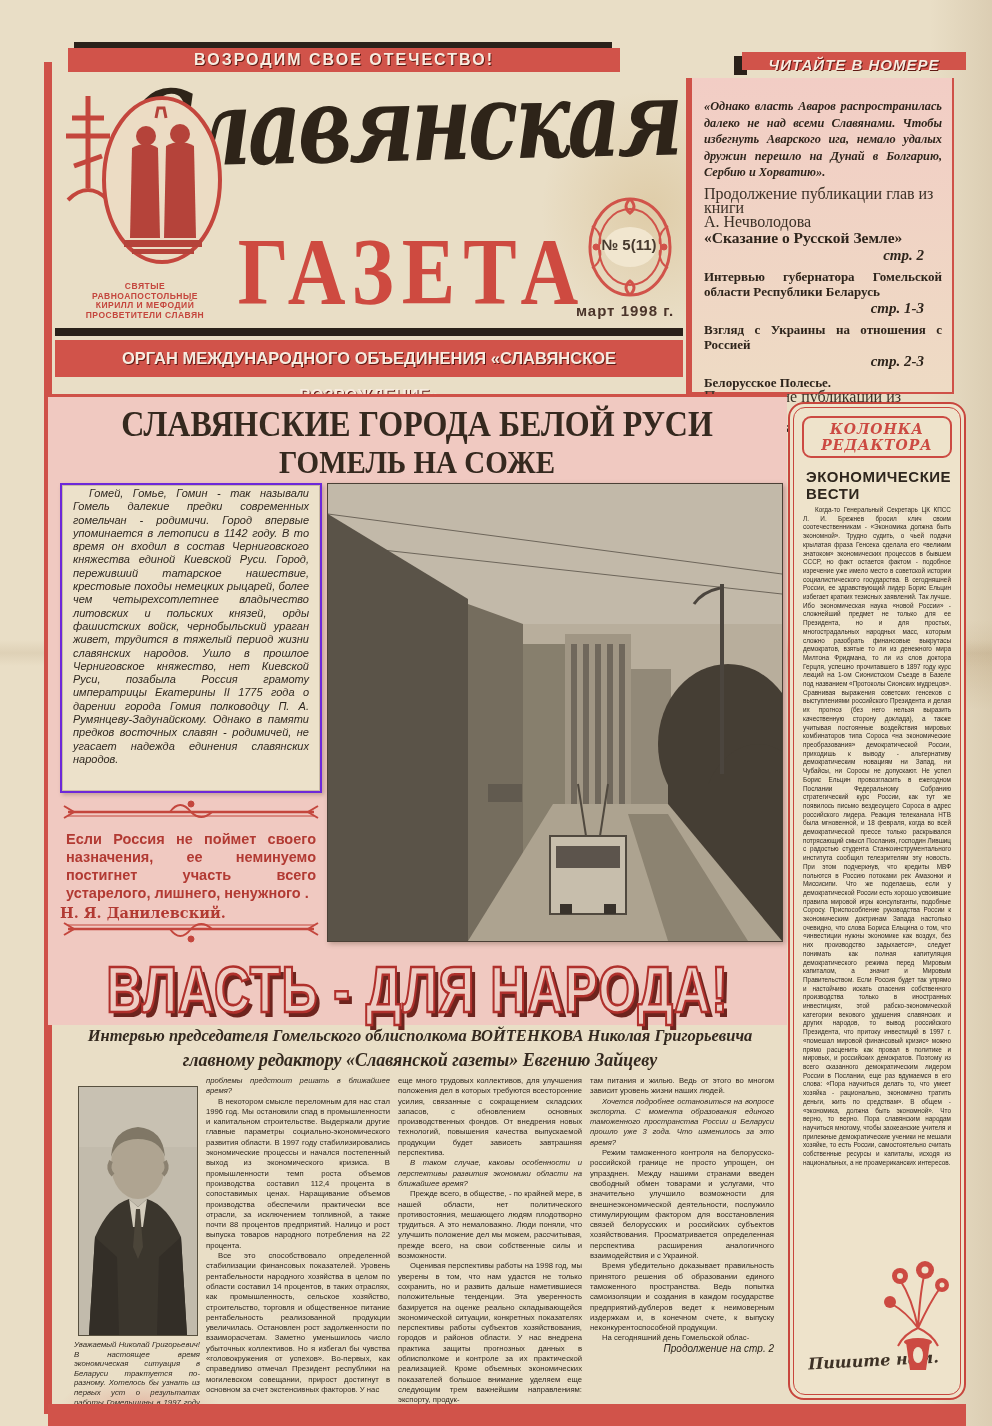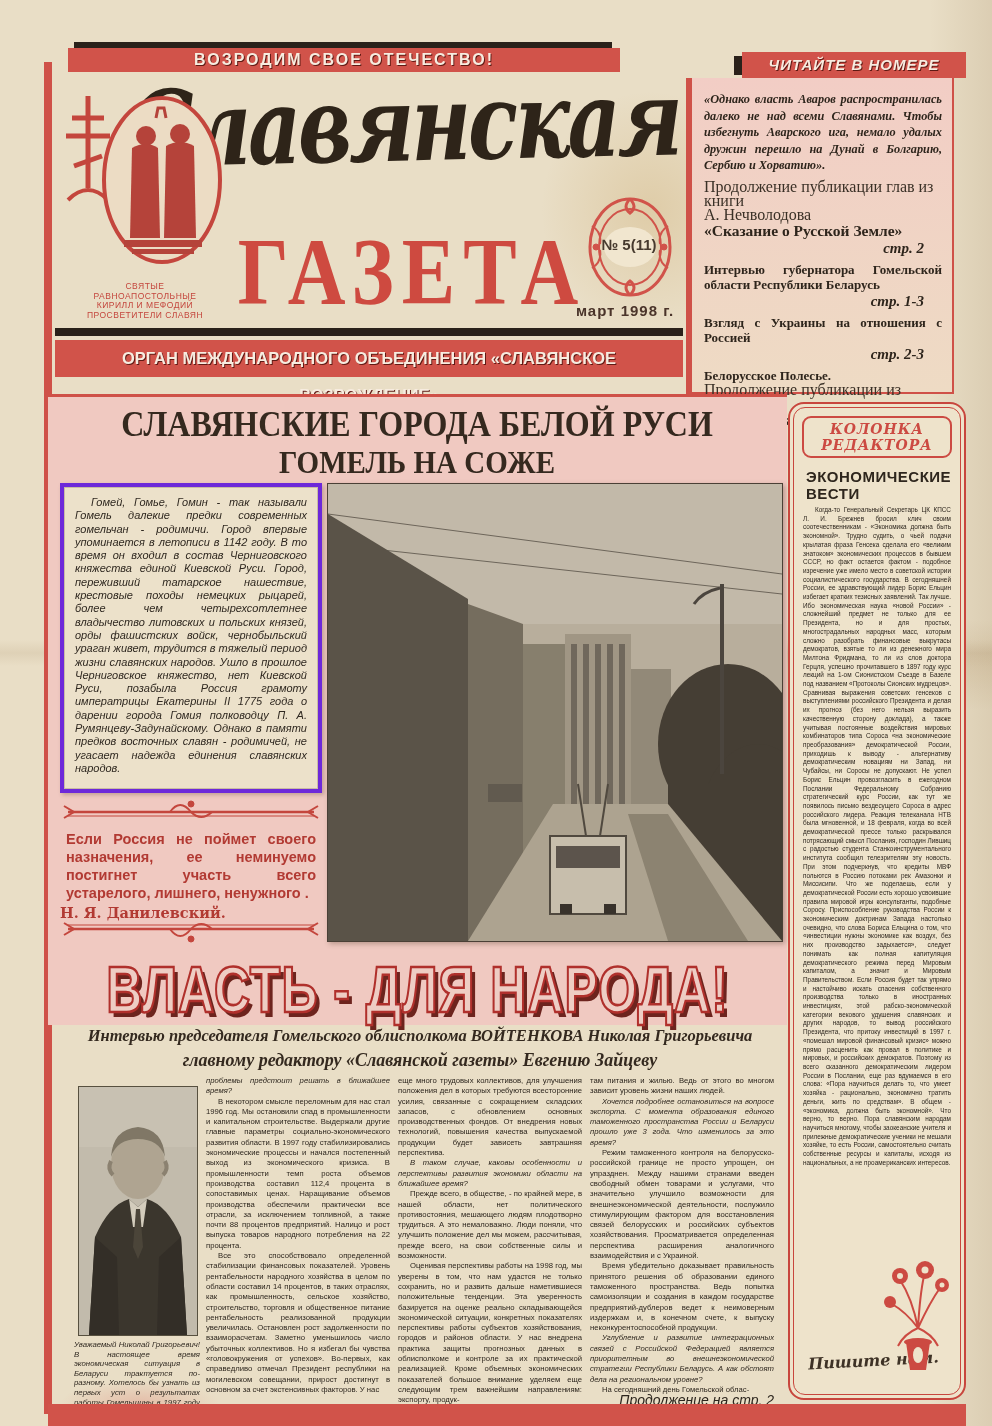--- a/index.html
+++ b/index.html
@@ -19,64 +19,64 @@
           background:linear-gradient(90deg,rgba(120,85,40,0),rgba(120,85,40,.12));}
 
   .left-strip{left:44px;top:62px;width:8px;height:1352px;background:#cf5148;}
 
   
   .slogan-shadow{left:74px;top:42px;width:538px;height:15px;background:#2a211a;}
   .slogan{left:68px;top:48px;width:552px;height:24px;background:#d1534a;
           color:#f7ece0;font-weight:bold;font-size:16px;letter-spacing:2px;
           text-align:center;line-height:24px;text-shadow:1px 1px 0 #5f1a14;}
   .read-sq{left:734px;top:56px;width:13px;height:19px;background:#2a211a;}
-  .read-banner{left:742px;top:52px;width:224px;height:26px;background:#d1534a;
+  .read-banner{left:742px;top:52px;width:224px;height:18px;background:#d1534a;
           color:#f7ece0;font-weight:bold;font-style:italic;font-size:15px;text-align:center;
           line-height:26px;letter-spacing:1px;text-shadow:1px 1px 0 #5f1a14;}
 
   
   .t-script{left:128px;top:74px;width:500px;text-align:center;
             font-family:"DejaVu Serif",serif;font-weight:bold;font-style:italic;
             font-size:82px;line-height:78px;color:#2e2419;letter-spacing:-3px;
             transform:scaleY(1.28) rotate(-1deg);transform-origin:center top;}
   .t-caps{left:212px;top:218px;width:400px;text-align:center;
           font-family:"Liberation Serif",serif;font-weight:bold;font-size:80px;color:#ce4a40;
           letter-spacing:8px;transform:scaleY(1.2);transform-origin:center top;}
   .emblem{left:60px;top:88px;}
   .emblem-cap{left:70px;top:282px;width:150px;text-align:center;color:#c4463d;
-          font-weight:normal;font-size:8.5px;line-height:9.5px;letter-spacing:.5px;}
+          font-weight:bold;font-size:8.5px;line-height:9.5px;letter-spacing:.5px;}
   .issue-orn{left:584px;top:194px;}
   .issue-no{left:592px;top:236px;width:74px;text-align:center;color:#473a2e;
           font-weight:bold;font-size:15px;font-family:Liberation Sans, sans-serif;}
   .issue-date{left:570px;top:302px;width:110px;text-align:center;color:#4a342a;
           font-weight:bold;font-size:15px;letter-spacing:1px;}
   .black-rule{left:55px;top:328px;width:628px;height:8px;background:#2a211a;}
   .organ-bar{left:55px;top:340px;width:628px;height:37px;background:#d1534a;
           color:#f7ece0;font-weight:bold;font-size:16.5px;text-align:center;line-height:37px;
           text-shadow:1px 1px 0 #5f1a14;}
 
   
   .toc{left:686px;top:78px;width:268px;height:316px;background:linear-gradient(#f2cdc5,#eedbc4);
        border-left:6px solid #cf5148;border-right:2px solid #cf5148;border-bottom:2px solid #cf5148;
-       box-sizing:border-box;padding:13px 10px 0 12px;font-family:"Liberation Serif",serif;}
+       box-sizing:border-box;padding:20px 10px 0 12px;font-family:"Liberation Serif",serif;}
   .toc-quote{font-weight:bold;font-style:italic;font-size:12.3px;line-height:16.5px;color:#2e251c;text-align:justify;}
   .toc-lead{font-size:16px;line-height:14px;color:#3a3026;margin-top:6px;}
   .toc-title-lg{font-weight:bold;font-size:15.5px;line-height:17px;color:#2e251c;}
   .toc-title{font-weight:bold;font-size:13px;line-height:15px;color:#2e251c;text-align:justify;margin-top:5px;}
   .toc-page{font-weight:bold;font-style:italic;font-size:15px;color:#2e251c;text-align:right;padding-right:18px;line-height:18px;}
 
   
   .mid-panel{left:48px;top:394px;width:739px;height:628px;background:#f0c9c1;border-top:3px solid #cf5148;}
   .headline1{left:55px;top:404px;width:724px;text-align:center;font-family:"Liberation Serif",serif;
        font-weight:bold;font-size:32px;color:#35291f;transform:scaleY(1.12);transform-origin:center top;}
   .headline2{left:55px;top:444px;width:724px;text-align:center;font-family:"Liberation Serif",serif;
        font-weight:bold;font-size:29px;color:#35291f;transform:scaleY(1.12);transform-origin:center top;}
-  .lead-box{left:60px;top:483px;width:262px;height:310px;background:#ece1ca;border:4px solid #6d28d9;
+  .lead-box{left:60px;top:483px;width:262px;height:310px;background:#ece1ca;border:2px solid #6d28d9;
        box-shadow:inset 0 0 0 1px #c9bba4, 2px 2px 4px rgba(60,40,20,.25);box-sizing:border-box;
-       padding:9px 11px;}
+       padding:2px 11px;}
   .lead-body{font-style:italic;font-size:11px;line-height:13.3px;text-align:justify;color:#2f2820;text-indent:16px;margin:0;}
   .quote-box{left:60px;top:796px;width:262px;height:164px;}
   .quote-text{margin:4px 6px 0 6px;font-family:Liberation Sans, sans-serif;font-weight:bold;
        font-size:14.5px;line-height:18px;color:#b23a33;text-align:justify;}
   .quote-author{margin:2px 20px 0 0;font-family:"DejaVu Serif",serif;font-weight:bold;
        font-size:14.5px;color:#b23a33;}
   .photo{left:327px;top:483px;width:456px;height:459px;border:1px solid #4a4036;box-sizing:border-box;
        box-shadow:2px 2px 5px rgba(60,40,20,.3);}
 
   
@@ -91,21 +91,21 @@
   
   .portrait{left:78px;top:1086px;width:120px;height:250px;border:1px solid #57503f;box-sizing:border-box;}
   .photo-cap{left:74px;top:1340px;width:126px;height:66px;font-style:italic;font-size:7.8px;
        line-height:9.6px;text-align:justify;color:#2f2820;overflow:hidden;}
   .icol{top:1076px;width:184px;height:330px;font-size:7.7px;line-height:10.3px;
        text-align:justify;color:#2c251d;overflow:hidden;}
   .icol p{margin:0;}
   .icol .ind{text-indent:12px;}
   .icol .q{font-style:italic;}
   .c1{left:206px;} .c2{left:398px;} .c3{left:590px;}
-  .cont-note{font-style:italic;font-size:14px;text-align:right;color:#2c251d;margin-top:3px;}
+  .cont-note{font-style:italic;font-size:10px;text-align:right;color:#2c251d;margin-top:3px;}
 
   
   .edit-outer{left:788px;top:402px;width:178px;height:998px;border:2px solid #c8463d;border-radius:16px;
        background:#eee3cb;box-sizing:border-box;padding:3px;}
   .edit-inner{width:100%;height:100%;border:1px solid #c8463d;border-radius:12px;box-sizing:border-box;
        position:relative;overflow:hidden;}
   .edit-head{margin:8px 8px 0 8px;border:2px solid #cc4a42;border-radius:9px;padding:3px 2px;
        text-align:center;color:#cc4a42;font-family:"DejaVu Serif",serif;font-weight:bold;
        font-style:italic;font-size:14px;letter-spacing:1px;}
   .edit-title{margin:10px 10px 4px 12px;font-weight:bold;font-size:15px;letter-spacing:.5px;color:#2e261d;}
@@ -307,21 +307,20 @@
     <p>еще много трудовых коллективов, для улучшения положения дел в которых требуются всесторонние усилия, связанные с сокращением складских запасов, с обновлением основных производственных фондов. От внедрения новых технологий, повышения качества выпускаемой продукции будет зависеть завтрашняя перспектива.</p>
     <p class="q ind">В таком случае, каковы особенности и перспективы развития экономики области на ближайшее время?</p>
     <p class="ind">Прежде всего, в обществе, - по крайней мере, в нашей области, нет политического противостояния, мешающего людям плодотворно трудиться. А это немаловажно. Люди поняли, что улучшить положение дел мы можем, рассчитывая, прежде всего, на свои собственные силы и возможности.</p>
     <p class="ind">Оценивая перспективы работы на 1998 год, мы уверены в том, что нам удастся не только сохранить, но и развить дальше наметившиеся положительные тенденции. Эта уверенность базируется на оценке реально складывающейся экономической ситуации, конкретных показателях перспективы работы субъектов хозяйствования, городов и районов области. У нас внедрена практика защиты прогнозных данных в облисполкоме и контроле за их практической реализацией. Кроме объемных экономических показателей большое внимание уделяем еще следующим трем важнейшим направлениям: экспорту, продук-</p>
   </div>
   <div class="abs icol c3">
     <p>там питания и жилью. Ведь от этого во многом зависит уровень жизни наших людей.</p>
     <p class="q ind">Хочется подробнее остановиться на вопросе экспорта. С момента образования единого таможенного пространства России и Беларуси прошло уже 3 года. Что изменилось за это время?</p>
     <p class="ind">Режим таможенного контроля на белорусско-российской границе не просто упрощен, он упразднен. Между нашими странами введен свободный обмен товарами и услугами, что значительно улучшило возможности для внешнеэкономической деятельности, послужило стимулирующим фактором для восстановления связей белорусских и российских субъектов хозяйствования. Просматривается определенная перспектива расширения аналогичного взаимодействия и с Украиной.</p>
     <p class="ind">Время убедительно доказывает правильность принятого решения об образовании единого таможенного пространства. Ведь попытка самоизоляции и создания в каждом государстве предприятий-дублеров ведет к неимоверным издержкам и, в конечном счете, к выпуску неконкурентоспособной продукции.</p>
-    <p class="q ind">Углубление и развитие интеграционных связей с Российской Федерацией является приоритетным во внешнеэкономической стратегии Республики Беларусь. А как обстоят дела на региональном уровне?</p>
     <p class="ind">На сегодняшний день Гомельской облас-</p>
     <p class="cont-note">Продолжение на стр. 2</p>
   </div>
 
   <div class="abs edit-outer">
     <div class="edit-inner">
       <div class="edit-head">КОЛОНКА РЕДАКТОРА</div>
       <div class="edit-title">ЭКОНОМИЧЕСКИЕ ВЕСТИ</div>
       <div class="edit-body">Когда-то Генеральный Секретарь ЦК КПСС Л. И. Брежнев бросил клич своим соотечественникам - «Экономика должна быть экономной». Трудно судить, о чьей подачи крылатая фраза Генсека сделала его «великим знатоком» экономических процессов в бывшем СССР, но факт остается фактом - подобное изречение уже имело место в советской истории социалистического государства. В сегодняшней России, ее здравствующий лидер Борис Ельцин избегает кратких тезисных заявлений. Так лучше. Ибо экономическая наука «новой России» - сложнейший предмет не только для ее Президента, но и для простых, многострадальных народных масс, которым сложно разобрать финансовые выкрутасы демократов, взятые то ли из денежного мира Милтона Фридмана, то ли из слов доктора Герцля, успешно прочитавшего в 1897 году курс лекций на 1-ом Сионистском Съезде в Базеле под названием «Протоколы Сионских мудрецов». Сравнивая выражения советских генсеков с выступлениями российского Президента и делая их прогноз (без него нельзя выразить качественную сторону доклада), а также учитывая постоянные воздействия мировых комбинаторов типа Сороса «на экономические преобразования» демократической России, приходишь к выводу - альтернативу демократическим новациям ни Запад, ни Чубайсы, ни Соросы не допускают. Не успел Борис Ельцин провозгласить в ежегодном Послании Федеральному Собранию стратегический курс России, как тут же появилось письмо вездесущего Сороса в адрес российского лидера. Реакция телеканала НТВ была мгновенной, и 18 февраля, когда во всей демократической прессе только раскрывался потрясающий смысл Послания, господин Лившиц с радостью студента Станкоинструментального института сообщил телезрителям эту новость. При этом подчеркнув, что кредиты МВФ польются в Россию потоками рек Амазонки и Миссисипи. Что же поделаешь, если у демократической России есть хорошо усвоившие правила мировой игры консультанты, подобные Соросу. Приспособление руководства России к экономическим доктринам Запада настолько очевидно, что слова Бориса Ельцина о том, что «инвестиции нужны экономике как воздух, без них производство задыхается», следует понимать как полная капитуляция демократического режима перед Мировым капиталом, а значит и Мировым Правительством. Если Россия будет так упрямо и настойчиво искать спасения собственного производства только в иностранных инвестициях, этой рабско-экономической категории векового удушения славянских и других народов, то вывод российского Президента, что притоку инвестиций в 1997 г. «помешал мировой финансовый кризис» можно прямо расценить как провал в политике и мировых, и российских демократов. Поэтому из всего сказанного демократическим лидером России в Послании, еще раз вдумаемся в его слова: «Пора научиться делать то, что умеет хозяйка - рационально, экономично тратить деньги, жить по средствам». В общем - «экономика, должна быть экономной». Что верно, то верно. Пора славянским народам научиться многому, чтобы заокеанские учителя и прилежные демократические ученики не мешали хозяйке, то есть России, самостоятельно считать собственные ресурсы и капиталы, исходя из национальных, а не проамериканских интересов.</div>
       <div class="edit-sign">Пишите нам.</div>

